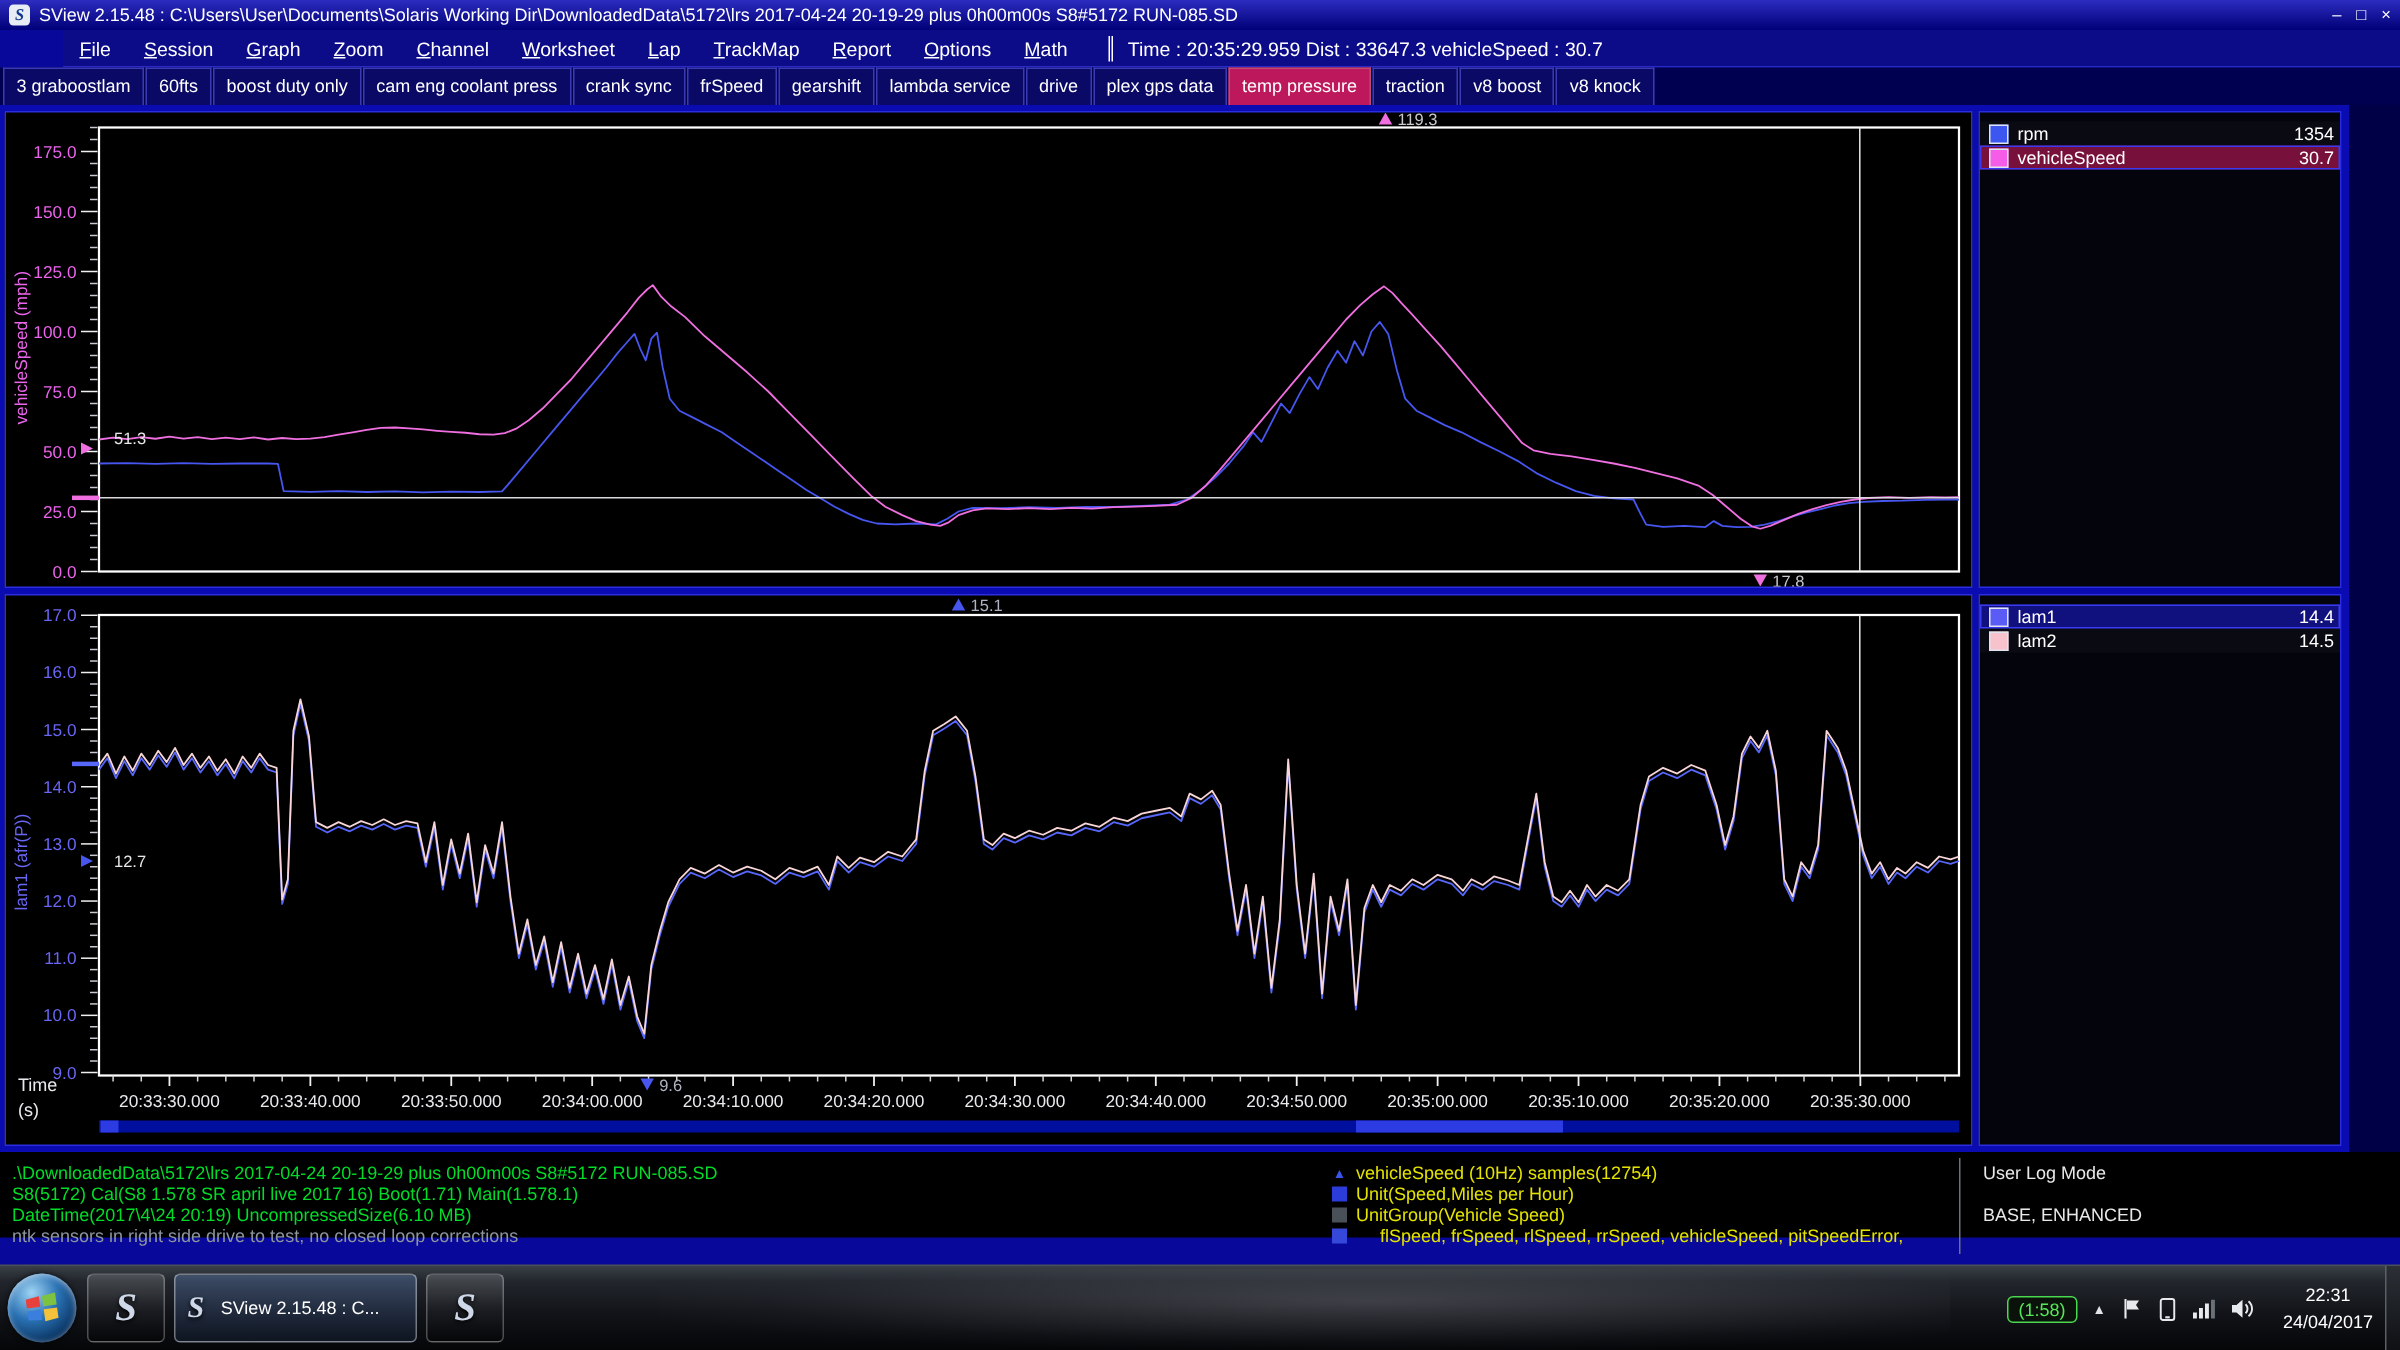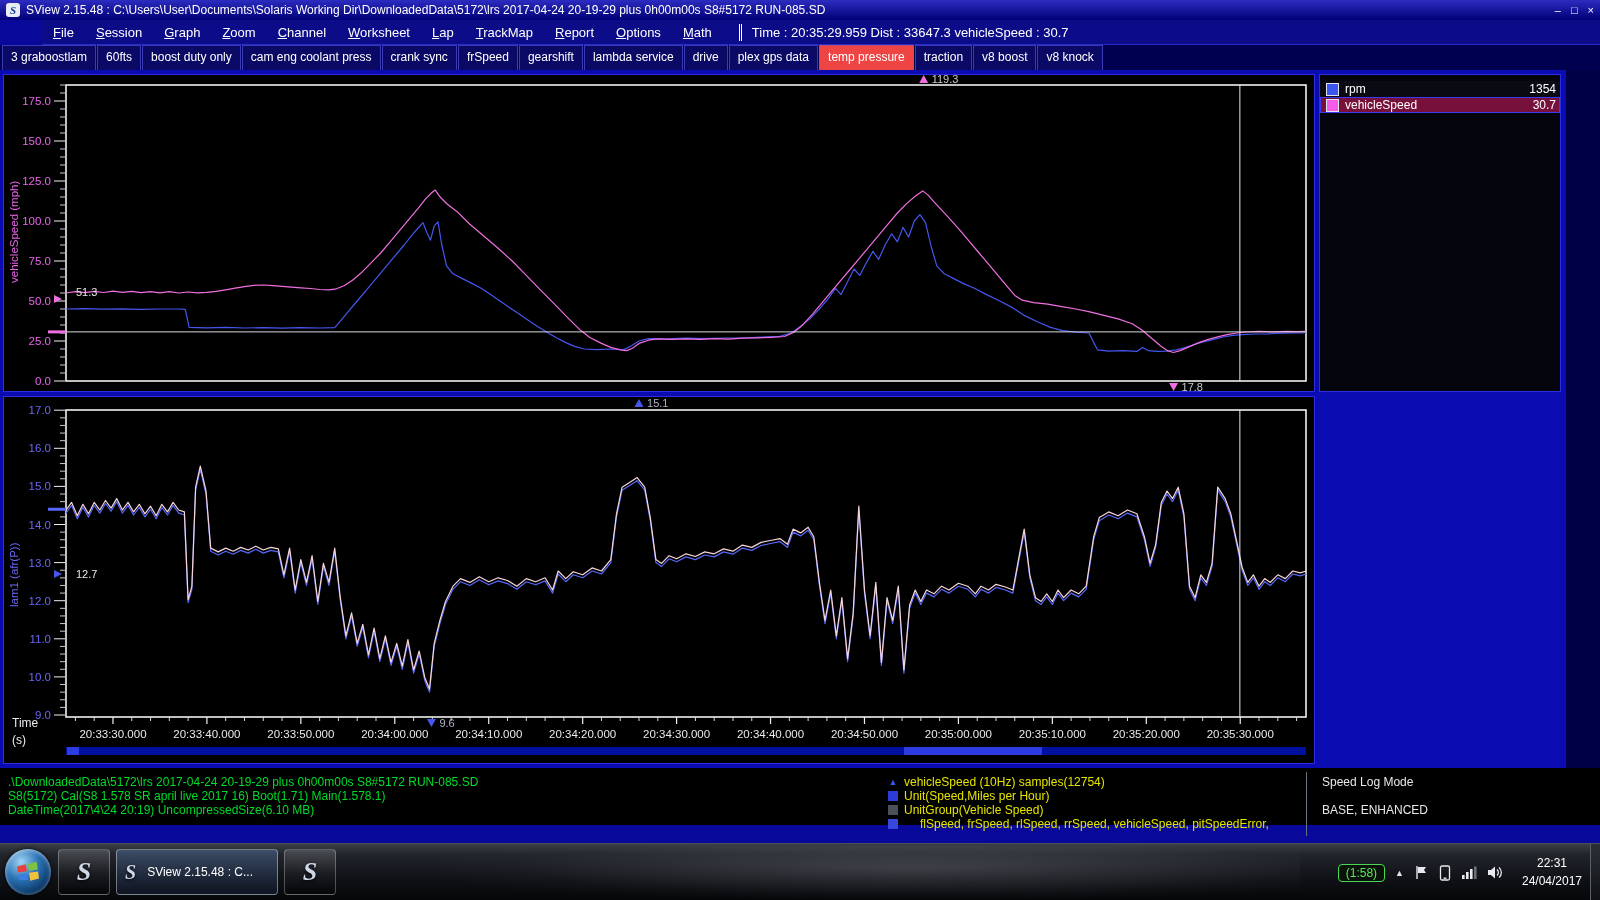--- a/index.html
+++ b/index.html
@@ -20,21 +20,21 @@
     border-bottom:1px solid #2a2ac8;display:flex;align-items:center;color:#fff;font-size:13px;box-sizing:border-box;margin-left:42px;}
   .menu-item{padding:0 11px;}
   .sep-double{height:17px;border-left:3px double #fff;margin:0 10px 0 16px;}
   .menu-status{font-size:13px;}
 
   
   .tabbar{position:absolute;left:0;top:45px;width:1600px;height:25px;background:#000050;
     display:flex;align-items:stretch;padding-left:2px;box-sizing:border-box;}
   .tab{color:#fff;font-size:12px;padding:4px 8px 0 8px;background:#0a0a66;border:1px solid #3a3ab4;
     border-bottom:none;margin-right:1px;white-space:nowrap;}
-  .tab.active{background:#ef4444;border-color:#c04a74;}
+  .tab.active{background:#be185d;border-color:#c04a74;}
 
   
   .main{position:absolute;left:0;top:70px;width:1600px;height:698px;background:#0b0bb2;}
   .right-shade{position:absolute;left:1566px;top:0;width:34px;height:698px;background:#000046;}
   .chart-panel{position:absolute;background:#000;border:1px solid #2a2ee0;box-sizing:border-box;}
   #panel-top{left:3px;top:4px;width:1312px;height:318px;}
   #panel-bottom{left:3px;top:326px;width:1312px;height:368px;}
   .side-panel{position:absolute;background:#04040c;border:1px solid #2a2ee0;box-sizing:border-box;}
   #side-top{left:1319px;top:4px;width:242px;height:318px;}
   #side-bottom{left:1319px;top:326px;width:242px;height:368px;}
@@ -366,27 +366,42 @@
             <span class="leg-val">1354</span>
           </div>
           <div class="leg-row selected" style="background: rgb(119, 16, 58);">
             <span class="swatch" style="background: rgb(245, 92, 232);"></span>
             <span class="leg-label">vehicleSpeed</span>
             <span class="leg-val">30.7</span>
           </div>
         </div>
     </div>
 
+    <div class="side-panel" id="side-bottom">
+      <div class="leg-rows" id="legend-bottom">
+          <div class="leg-row selected" style="background: rgb(16, 16, 126);">
+            <span class="swatch" style="background: rgb(91, 91, 245);"></span>
+            <span class="leg-label">lam1</span>
+            <span class="leg-val">14.4</span>
+          </div>
+          <div class="leg-row" style="background: rgb(10, 10, 18);">
+            <span class="swatch" style="background: rgb(248, 194, 204);"></span>
+            <span class="leg-label">lam2</span>
+            <span class="leg-val">14.5</span>
+          </div>
+        </div>
+    </div>
   </div>
 
   <div class="statusbar">
     <div class="status-left" id="status-left">
         <div>.\DownloadedData\5172\lrs 2017-04-24 20-19-29 plus 0h00m00s S8#5172 RUN-085.SD</div>
         <div>S8(5172) Cal(S8 1.578 SR april live 2017 16) Boot(1.71) Main(1.578.1)</div>
         <div>DateTime(2017\4\24 20:19) UncompressedSize(6.10 MB)</div>
+        <div class="status-note">ntk sensors in right side drive to test, no closed loop corrections</div>
       </div>
     <div class="status-mid" id="status-mid">
         <div class="mid-row">
           <span class="mid-icon" style="color: rgb(58, 85, 238);">▲</span>
           <span>vehicleSpeed (10Hz) samples(12754)</span>
         </div>
         <div class="mid-row">
           <span class="mid-icon" style="background: rgb(43, 60, 216);"></span>
           <span>Unit(Speed,Miles per Hour)</span>
         </div>
@@ -394,21 +409,21 @@
           <span class="mid-icon" style="background: rgb(74, 80, 88);"></span>
           <span>UnitGroup(Vehicle Speed)</span>
         </div>
         <div class="mid-row">
           <span class="mid-icon" style="background: rgb(53, 72, 218);"></span>
           <span class="mid-indent">flSpeed, frSpeed, rlSpeed, rrSpeed, vehicleSpeed, pitSpeedError,</span>
         </div>
       </div>
     <div class="status-div"></div>
     <div class="status-right">
-      <div class="r1">Speed Log Mode</div>
+      <div class="r1">User Log Mode</div>
       <div class="r2">BASE, ENHANCED</div>
     </div>
   </div>
 
   <div class="taskbar">
     <div class="wallglow"></div>
 
     <div class="start-orb">
       <svg width="24" height="24" viewBox="0 0 24 24">
         <g transform="rotate(-8 12 12)">

